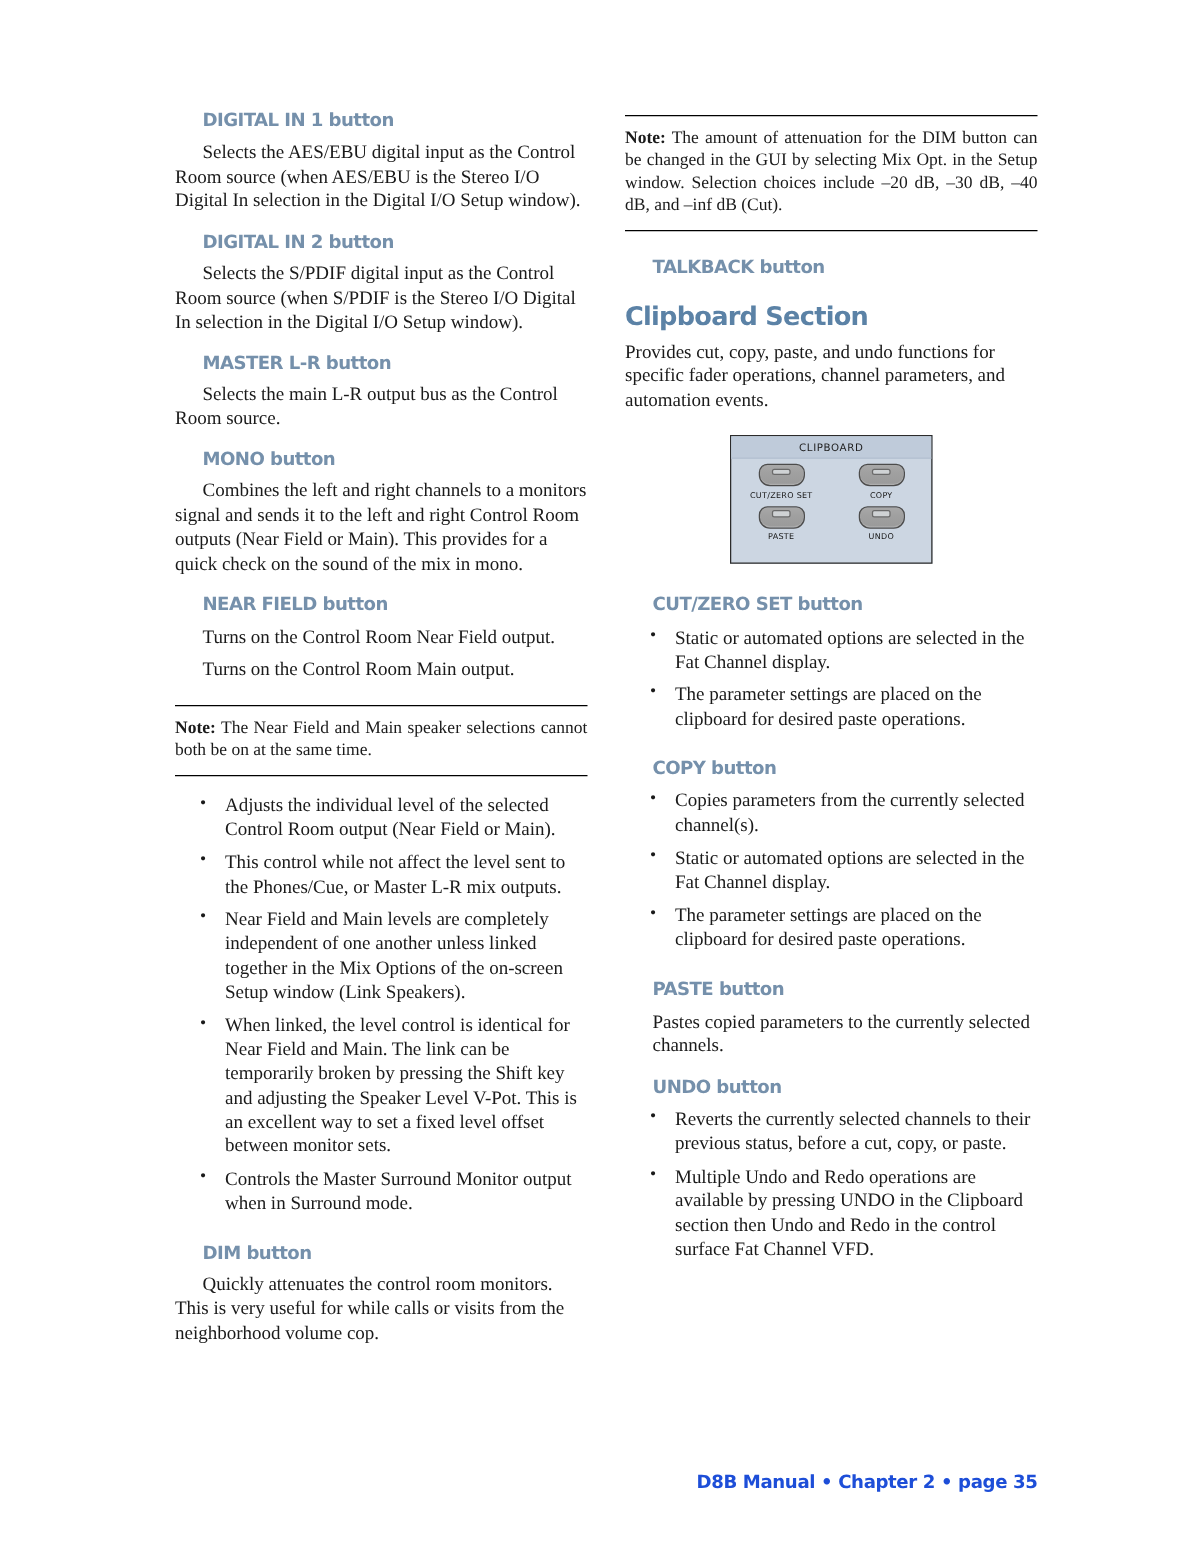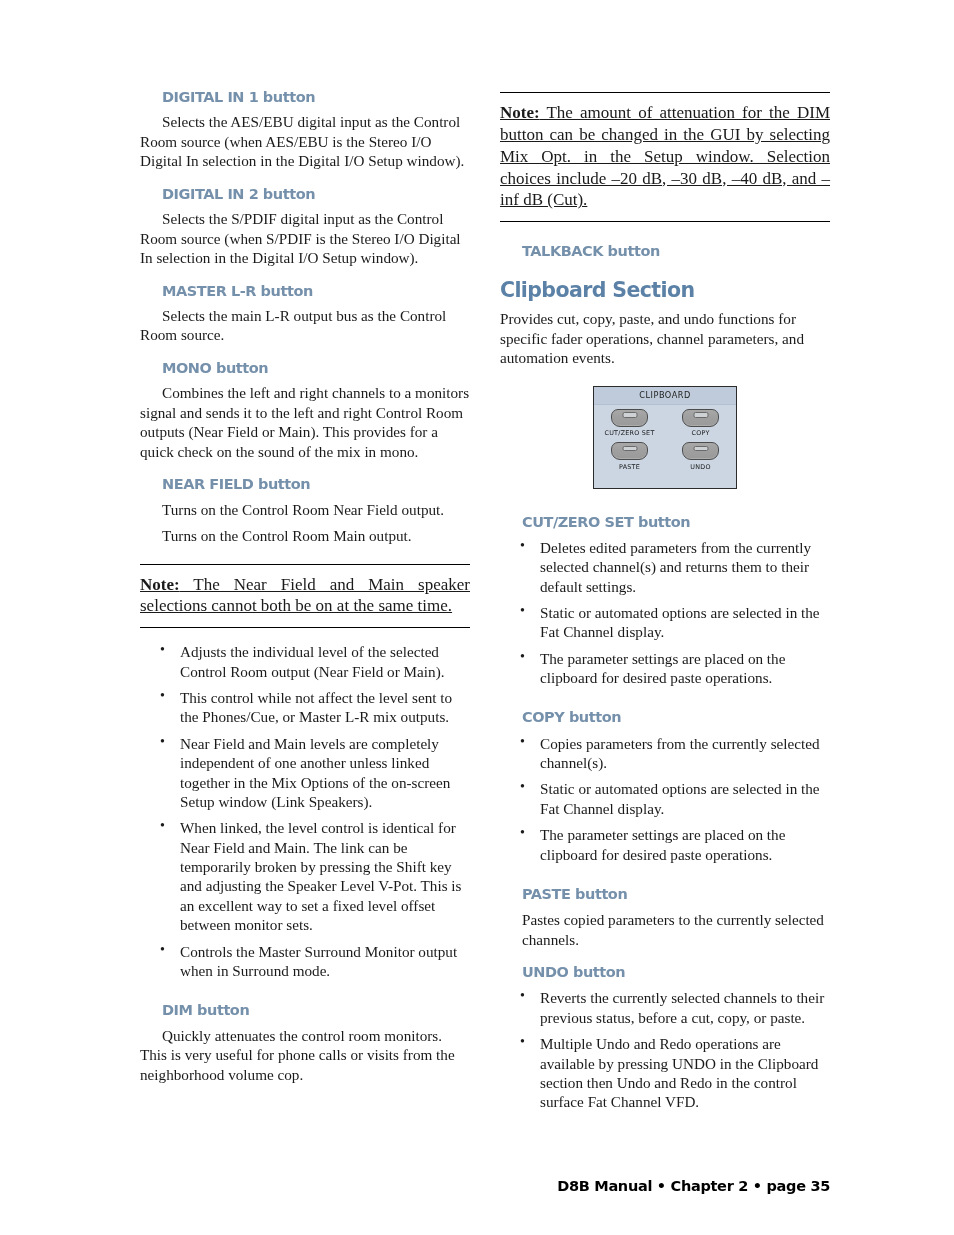--- a/index.html
+++ b/index.html
@@ -102,38 +102,37 @@
     margin: 14px 0 10px 0;
     padding: 0;
   }
   .note .rule {
     border-top: 1.4px solid #000;
     height: 0;
     line-height: 0;
     font-size: 0;
   }
   .note .note-body {
-    font-size: 17px;
+    font-size: 14px;
     line-height: 1.285;
     text-align: justify;
     padding: 9px 0 10px 0;
-    text-decoration: underline;
   }
   .note .note-label {
     font-weight: bold;
   }
 
   
   .figure-wrap {
     padding: 14px 0 14px 0;
     display: flex;
     justify-content: center;
   }
   .clipboard-panel {
-    width: 144px;
+    width: 162px;
     height: 103px;
     background: #ccd6e2;
     border: 1.6px solid #2b2b2b;
     box-sizing: border-box;
     position: relative;
   }
   .clipboard-header {
     height: 17px;
     background: #bfcbda;
     font-family: "DejaVu Sans", "Liberation Sans", sans-serif;
@@ -193,21 +192,21 @@
   
   .footer {
     position: absolute;
     left: 140px;
     top: 1178px;
     width: 690px;
     text-align: right;
     font-family: "DejaVu Sans", "Liberation Sans", sans-serif;
     font-size: 14.5px;
     font-weight: bold;
-    color: #000000;
+    color: #1d4ed8;
     letter-spacing: -0.3px;
   }
 </style>
 </head>
 <body>
 
 <div class="page">
 
   <div class="col col-left">
       <h3 class="sub">DIGITAL IN 1 button</h3>
@@ -227,21 +226,21 @@
     <div class="rule"></div>
   </div>
       <ul class="bullets">
         <li>Adjusts the individual level of the selected Control Room output (Near Field or Main).</li>
         <li>This control while not affect the level sent to the Phones/Cue, or Master L-R mix outputs.</li>
         <li>Near Field and Main levels are completely independent of one another unless linked together in the Mix Options of the on-screen Setup window (Link Speakers).</li>
         <li>When linked, the level control is identical for Near Field and Main. The link can be temporarily broken by pressing the Shift key and adjusting the Speaker Level V-Pot.  This is an excellent way to set a fixed level offset between monitor sets.</li>
         <li>Controls the Master Surround Monitor output when in Surround mode.</li>
       </ul>
       <h3 class="sub">DIM button</h3>
-      <p class="body">Quickly attenuates the control room monitors. This is very useful for phone calls or visits from the neighborhood volume cop.</p>
+      <p class="body">Quickly attenuates the control room monitors. This is very useful for while calls or visits from the neighborhood volume cop.</p>
     </div>
   <div class="col col-right">
       <div class="note">
     <div class="rule"></div>
     <div class="note-body"><span class="note-label">Note:</span><span> The amount of attenuation for the DIM button can be changed in the GUI by selecting Mix Opt. in the Setup window. Selection choices include –20 dB, –30 dB, –40 dB, and –inf dB (Cut).</span></div>
     <div class="rule"></div>
   </div>
       <h3 class="sub">TALKBACK button</h3>
       <h2 class="section">Clipboard Section</h2>
       <p class="intro">Provides cut, copy, paste, and undo functions for specific fader operations, channel parameters, and automation events.</p>
@@ -263,21 +262,20 @@
         </div>
         <div class="btn-cell">
           <div class="hw-button"></div>
           <div class="btn-label">UNDO</div>
         </div>
       </div>
     </div>
   </div>
       <h3 class="sub">CUT/ZERO SET button</h3>
       <ul class="bullets">
-        <li>Deletes edited parameters from the currently selected channel(s) and returns them to their default settings.</li>
         <li>Static or automated options are selected in the Fat Channel display.</li>
         <li>The parameter settings are placed on the clipboard for desired paste operations.</li>
       </ul>
       <h3 class="sub">COPY button</h3>
       <ul class="bullets">
         <li>Copies parameters from the currently selected channel(s).</li>
         <li>Static or automated options are selected in the Fat Channel display.</li>
         <li>The parameter settings are placed on the clipboard for desired paste operations.</li>
       </ul>
       <h3 class="sub">PASTE button</h3>

